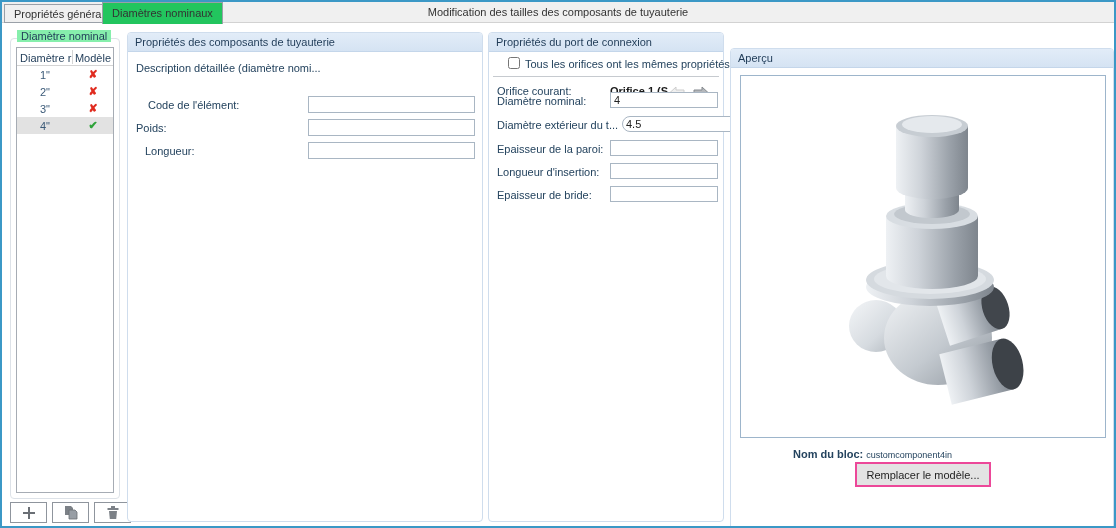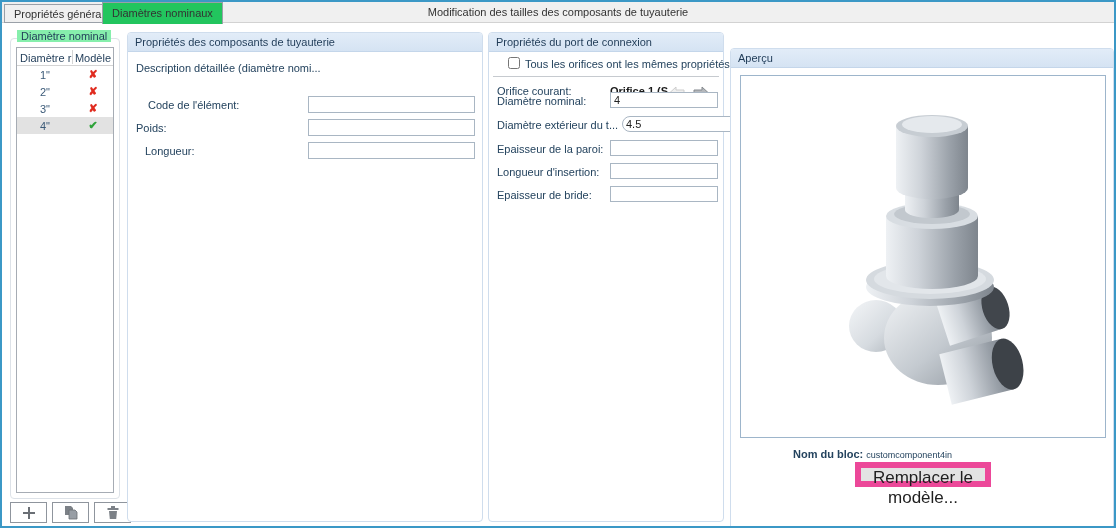--- a/index.html
+++ b/index.html
@@ -63,22 +63,22 @@
   .orifice-val { position:absolute; font-weight:bold; color:#1a1a1a; white-space:nowrap; }
   .nav-arrow { position:absolute; width:16px; height:13px; cursor:pointer; }
 
   
   .preview-box { position:absolute; left:9px; top:26px; width:366px; height:363px;
                  border:1px solid #9db5cb; background:#fff; }
   .blockname-row { position:absolute; left:62px; top:399px; white-space:nowrap; }
   .blockname-row .lbl { font-weight:bold; color:#24435e; }
   .blockname-row .val { font-size:9px; color:#24435e; }
   .replace-btn { position:absolute; left:124px; top:413px; width:136px; height:25px;
-                 background:#e3e3e3; border:6px solid #ec4899; color:#1f1f1f;
-                 font-family:"Liberation Sans", sans-serif; font-size:17px; cursor:pointer; }
+                 background:#e3e3e3; border:2px solid #ec4899; color:#1f1f1f;
+                 font-family:"Liberation Sans", sans-serif; font-size:11px; cursor:pointer; }
 
   input[type="checkbox"] { position:absolute; width:12px; height:12px; margin:0; }
 </style>
 </head>
 <body>
 
 <div class="window">
 
   <div class="tabstrip">
     <div class="strip-title">Modification des tailles des composants de tuyauterie</div>

